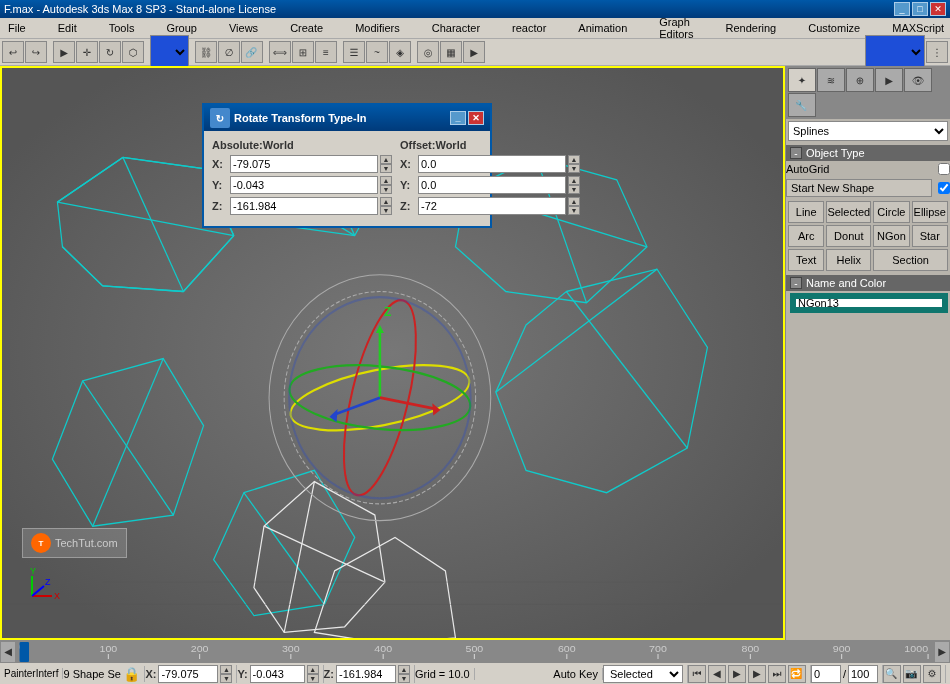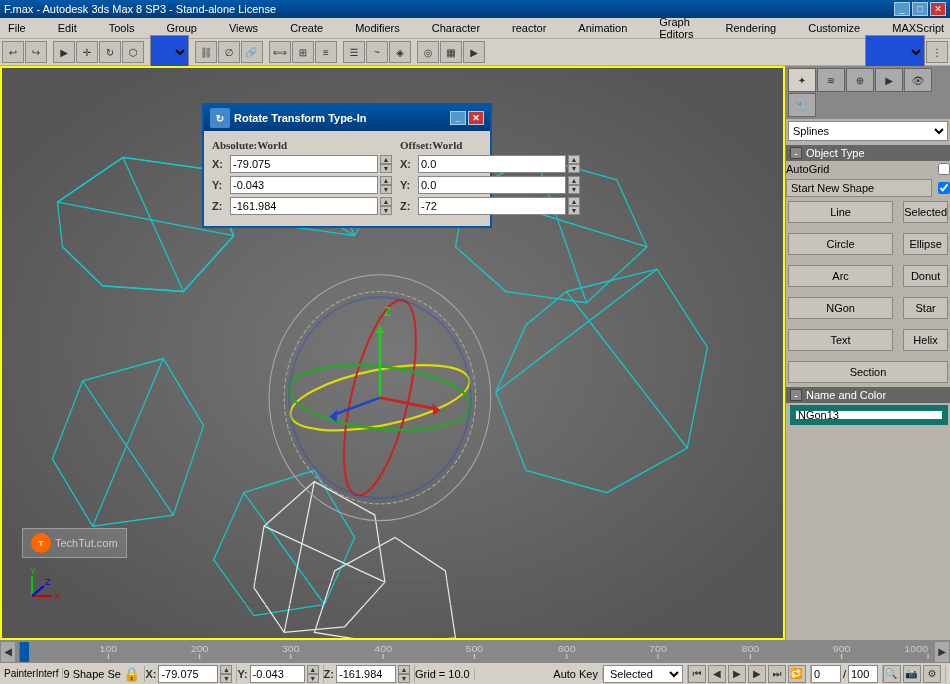--- a/index.html
+++ b/index.html
@@ -180,22 +180,22 @@
       background: #888;
       border: 1px solid #444;
       display: flex; align-items: center; justify-content: center;
       font-size: 10px;
       color: #fff;
     }
 
     
     .btn-grid {
       display: grid;
-      grid-template-columns: 1fr;
-      gap: 10px;
+      grid-template-columns: 1fr 1fr 1fr 1fr;
+      gap: 2px;
       padding: 2px;
     }
     .panel-btn {
       height: 22px;
       background: #c8c4bc;
       border: 1px solid #888;
       font-size: 11px;
       cursor: pointer;
       color: #000;
       display: flex; align-items: center; justify-content: center;
@@ -282,21 +282,20 @@
       color: #fff;
     }
     .input-group {
       flex: 1;
     }
     .input-group-title {
       font-size: 11px;
       color: #333;
       margin-bottom: 4px;
       font-weight: bold;
-      font-family: Liberation Serif, serif;
     }
     .input-row {
       display: flex;
       align-items: center;
       margin-bottom: 3px;
       gap: 2px;
     }
     .input-label {
       width: 16px;
       font-size: 11px;

